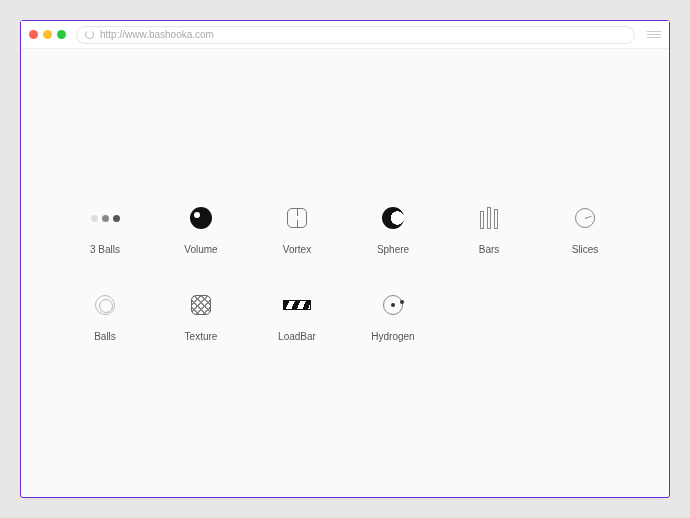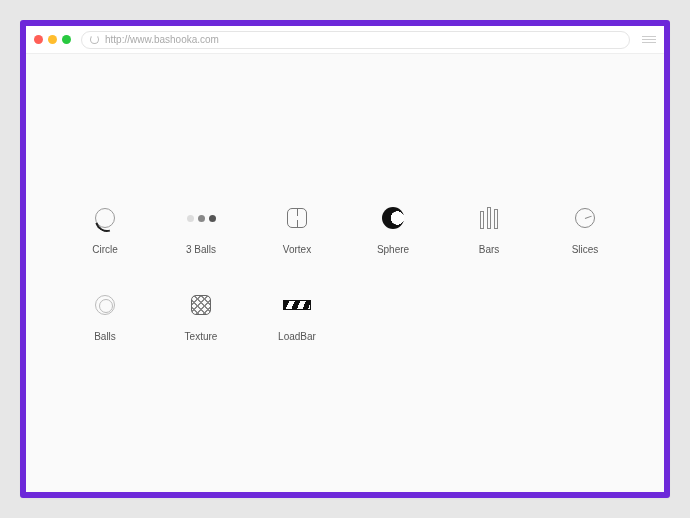--- a/index.html
+++ b/index.html
@@ -8,21 +8,21 @@
     font-family: -apple-system, "Helvetica Neue", Arial, sans-serif;
     width: 690px;
     height: 518px;
     overflow: hidden;
     padding: 20px;
   }
   .window {
     background: #fafafa;
     width: 650px;
     height: 478px;
-    border: 6px solid #6d28d9;
+    border: 1px solid #6d28d9;
     border-radius: 3px;
     box-shadow: 0 1px 2px rgba(0,0,0,0.03);
     display: flex;
     flex-direction: column;
   }
   .titlebar {
     height: 28px;
     background: #fff;
     border-bottom: 1px solid #eee;
     display: flex;
@@ -220,38 +220,38 @@
     <div class="menu-icon">
       <span></span>
         <span></span>
         <span></span>
     </div>
   </div>
 
   <div class="content">
     <div class="grid">
 
-      <div class="cell">
-        <div class="icon-wrap">
-            <div class="ico-circle"></div>
-          </div>
-        <span class="label">Circle</span>
-      </div>
 
       <div class="cell">
         <div class="icon-wrap">
             <div class="ico-3balls">
               <span></span>
               <span></span>
               <span></span>
             </div>
           </div>
         <span class="label">3 Balls</span>
       </div>
 
+      <div class="cell">
+        <div class="icon-wrap">
+            <div class="ico-volume"></div>
+          </div>
+        <span class="label">Volume</span>
+      </div>
 
       <div class="cell">
         <div class="icon-wrap">
             <div class="ico-vortex"></div>
           </div>
         <span class="label">Vortex</span>
       </div>
 
 
       <div class="cell">
@@ -293,16 +293,22 @@
         <span class="label">Texture</span>
       </div>
 
       <div class="cell">
         <div class="icon-wrap">
             <div class="ico-loadbar"></div>
           </div>
         <span class="label">LoadBar</span>
       </div>
 
+      <div class="cell">
+        <div class="icon-wrap">
+            <div class="ico-hydrogen"></div>
+          </div>
+        <span class="label">Hydrogen</span>
+      </div>
 
     </div>
   </div>
 </div>
 
 </body></html>

